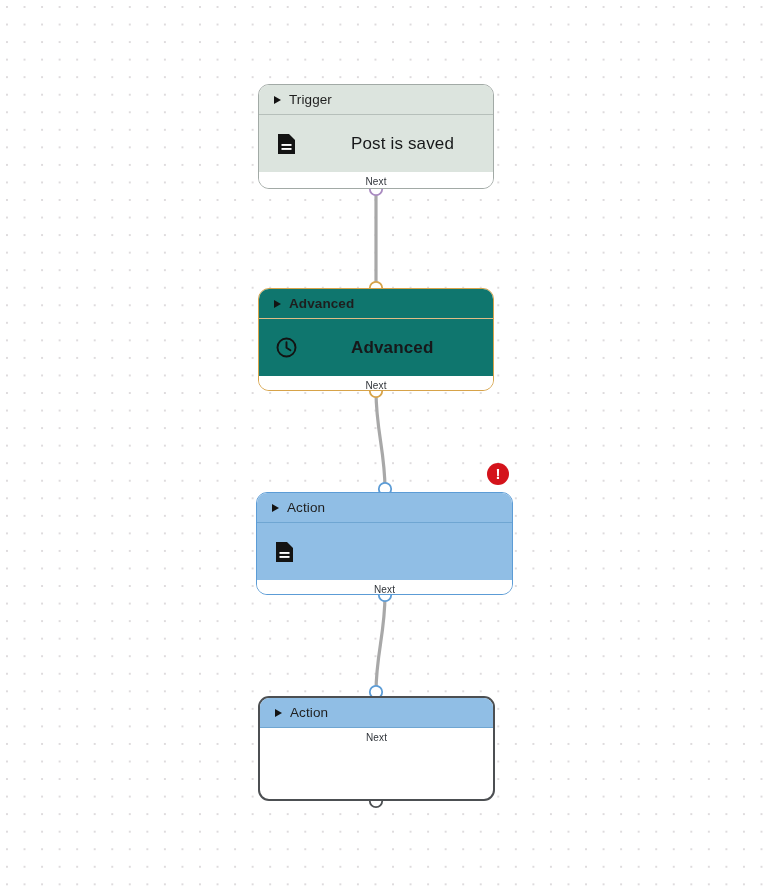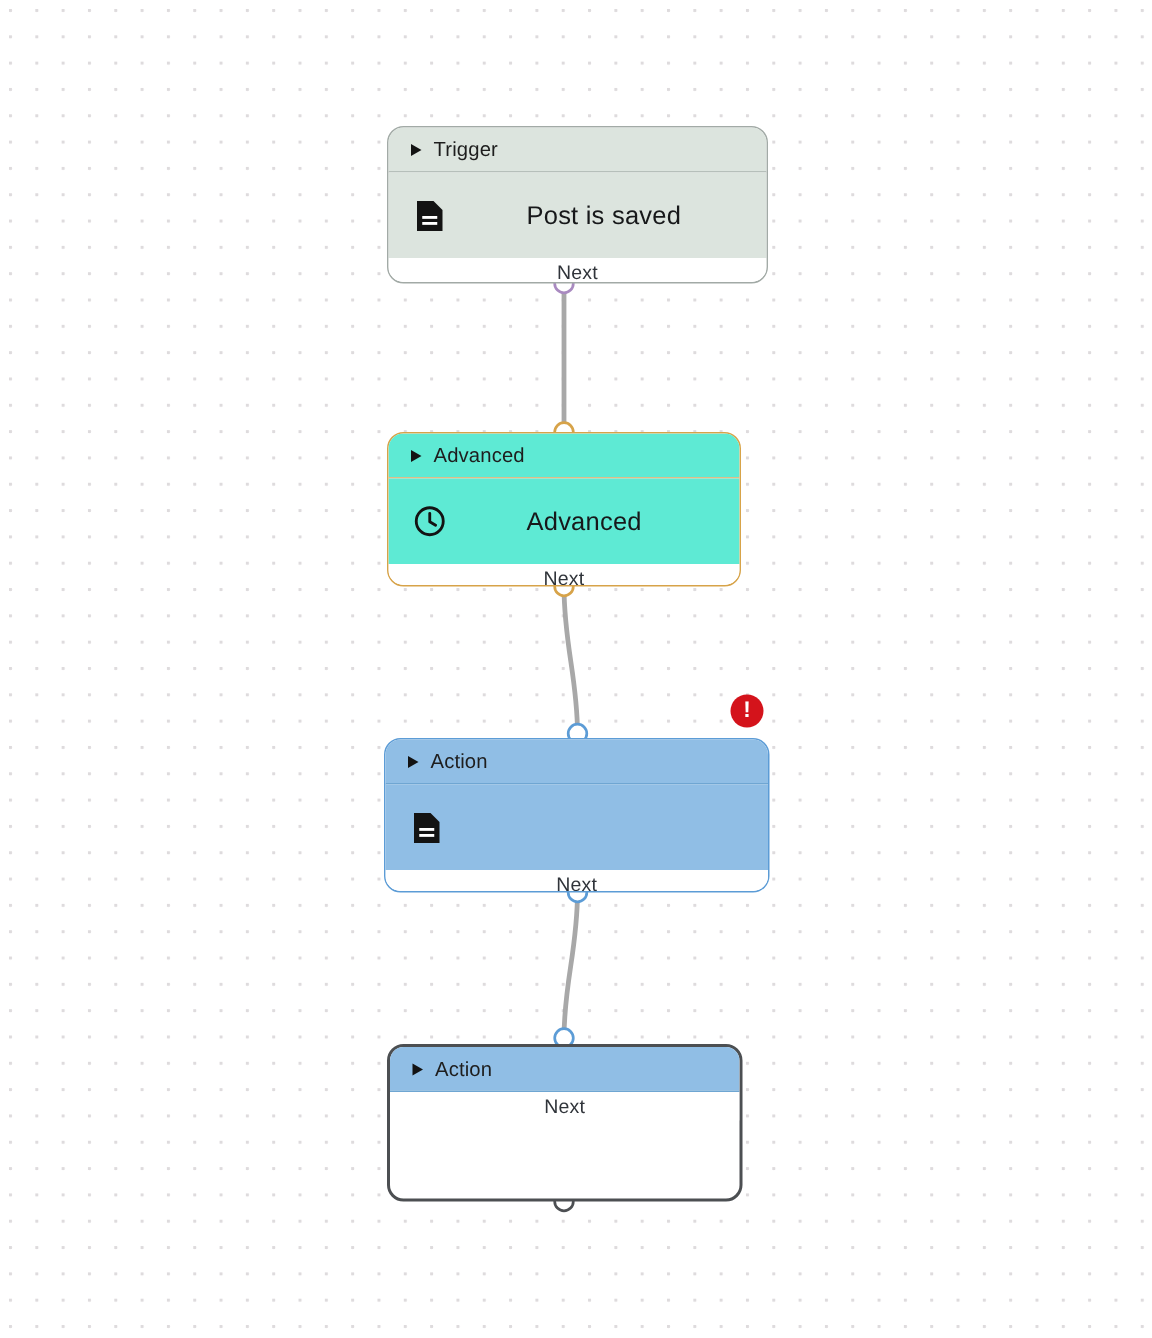--- a/index.html
+++ b/index.html
@@ -87,40 +87,40 @@
     color: #17181a;
     white-space: nowrap;
     letter-spacing: .15px;
   }
   .node-footer {
     height: 19px;
     background: #ffffff;
     display: flex;
     align-items: center;
     justify-content: center;
-    font-size: 13px;
+    font-size: 10px;
     color: #30343a;
     letter-spacing: .15px;
   }
 
   
   .node.trigger {
-    left: 258px; top: 84px; width: 254px; height: 105px;
+    left: 258px; top: 84px; width: 236px; height: 105px;
     border: 1.6px solid #a2aaa6;
   }
   .node.trigger .node-header,
   .node.trigger .node-body { background: #dce4de; }
   .node.trigger .node-divider { background: #b6bfba; }
 
   .node.advanced {
     left: 258px; top: 288px; width: 236px; height: 103px;
     border: 1.6px solid #d7a349;
   }
   .node.advanced .node-header,
-  .node.advanced .node-body { background: #5eead4; }
+  .node.advanced .node-body { background: #0f766e; font-weight: bold; }
   .node.advanced .node-divider { background: #e0bd86; }
 
   .node.action-terms {
     left: 256px; top: 492px; width: 257px; height: 103px;
     border: 1.6px solid #5c9cd6;
   }
   .node.action-terms .node-header,
   .node.action-terms .node-body { background: #90bee5; }
   .node.action-terms .node-divider { background: #6fa6d2; }
 

